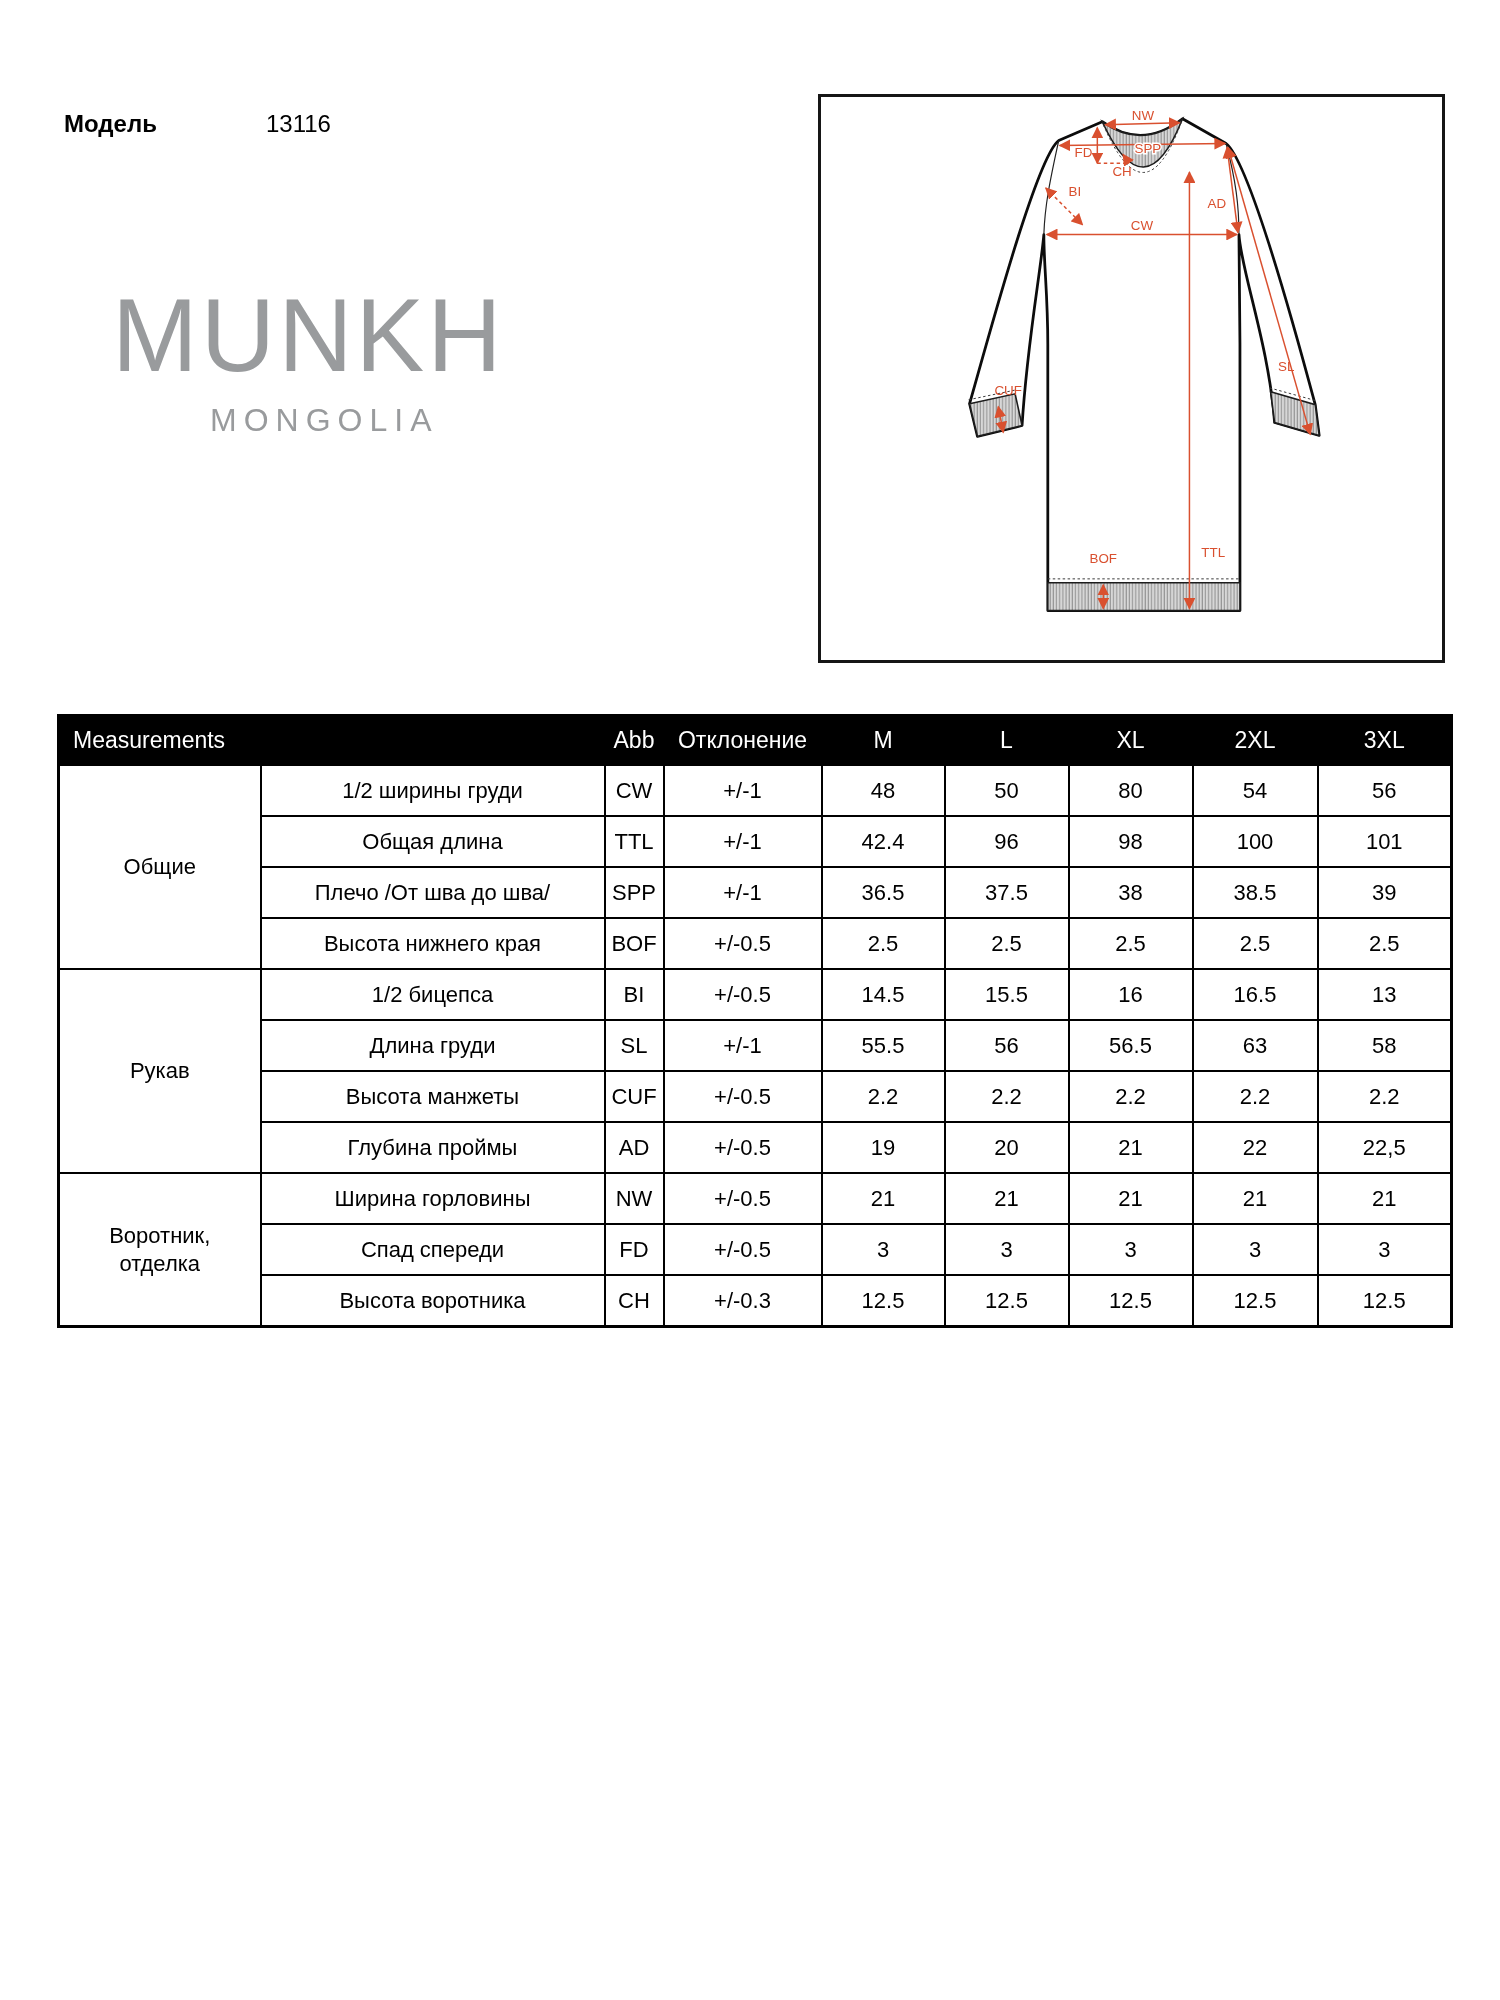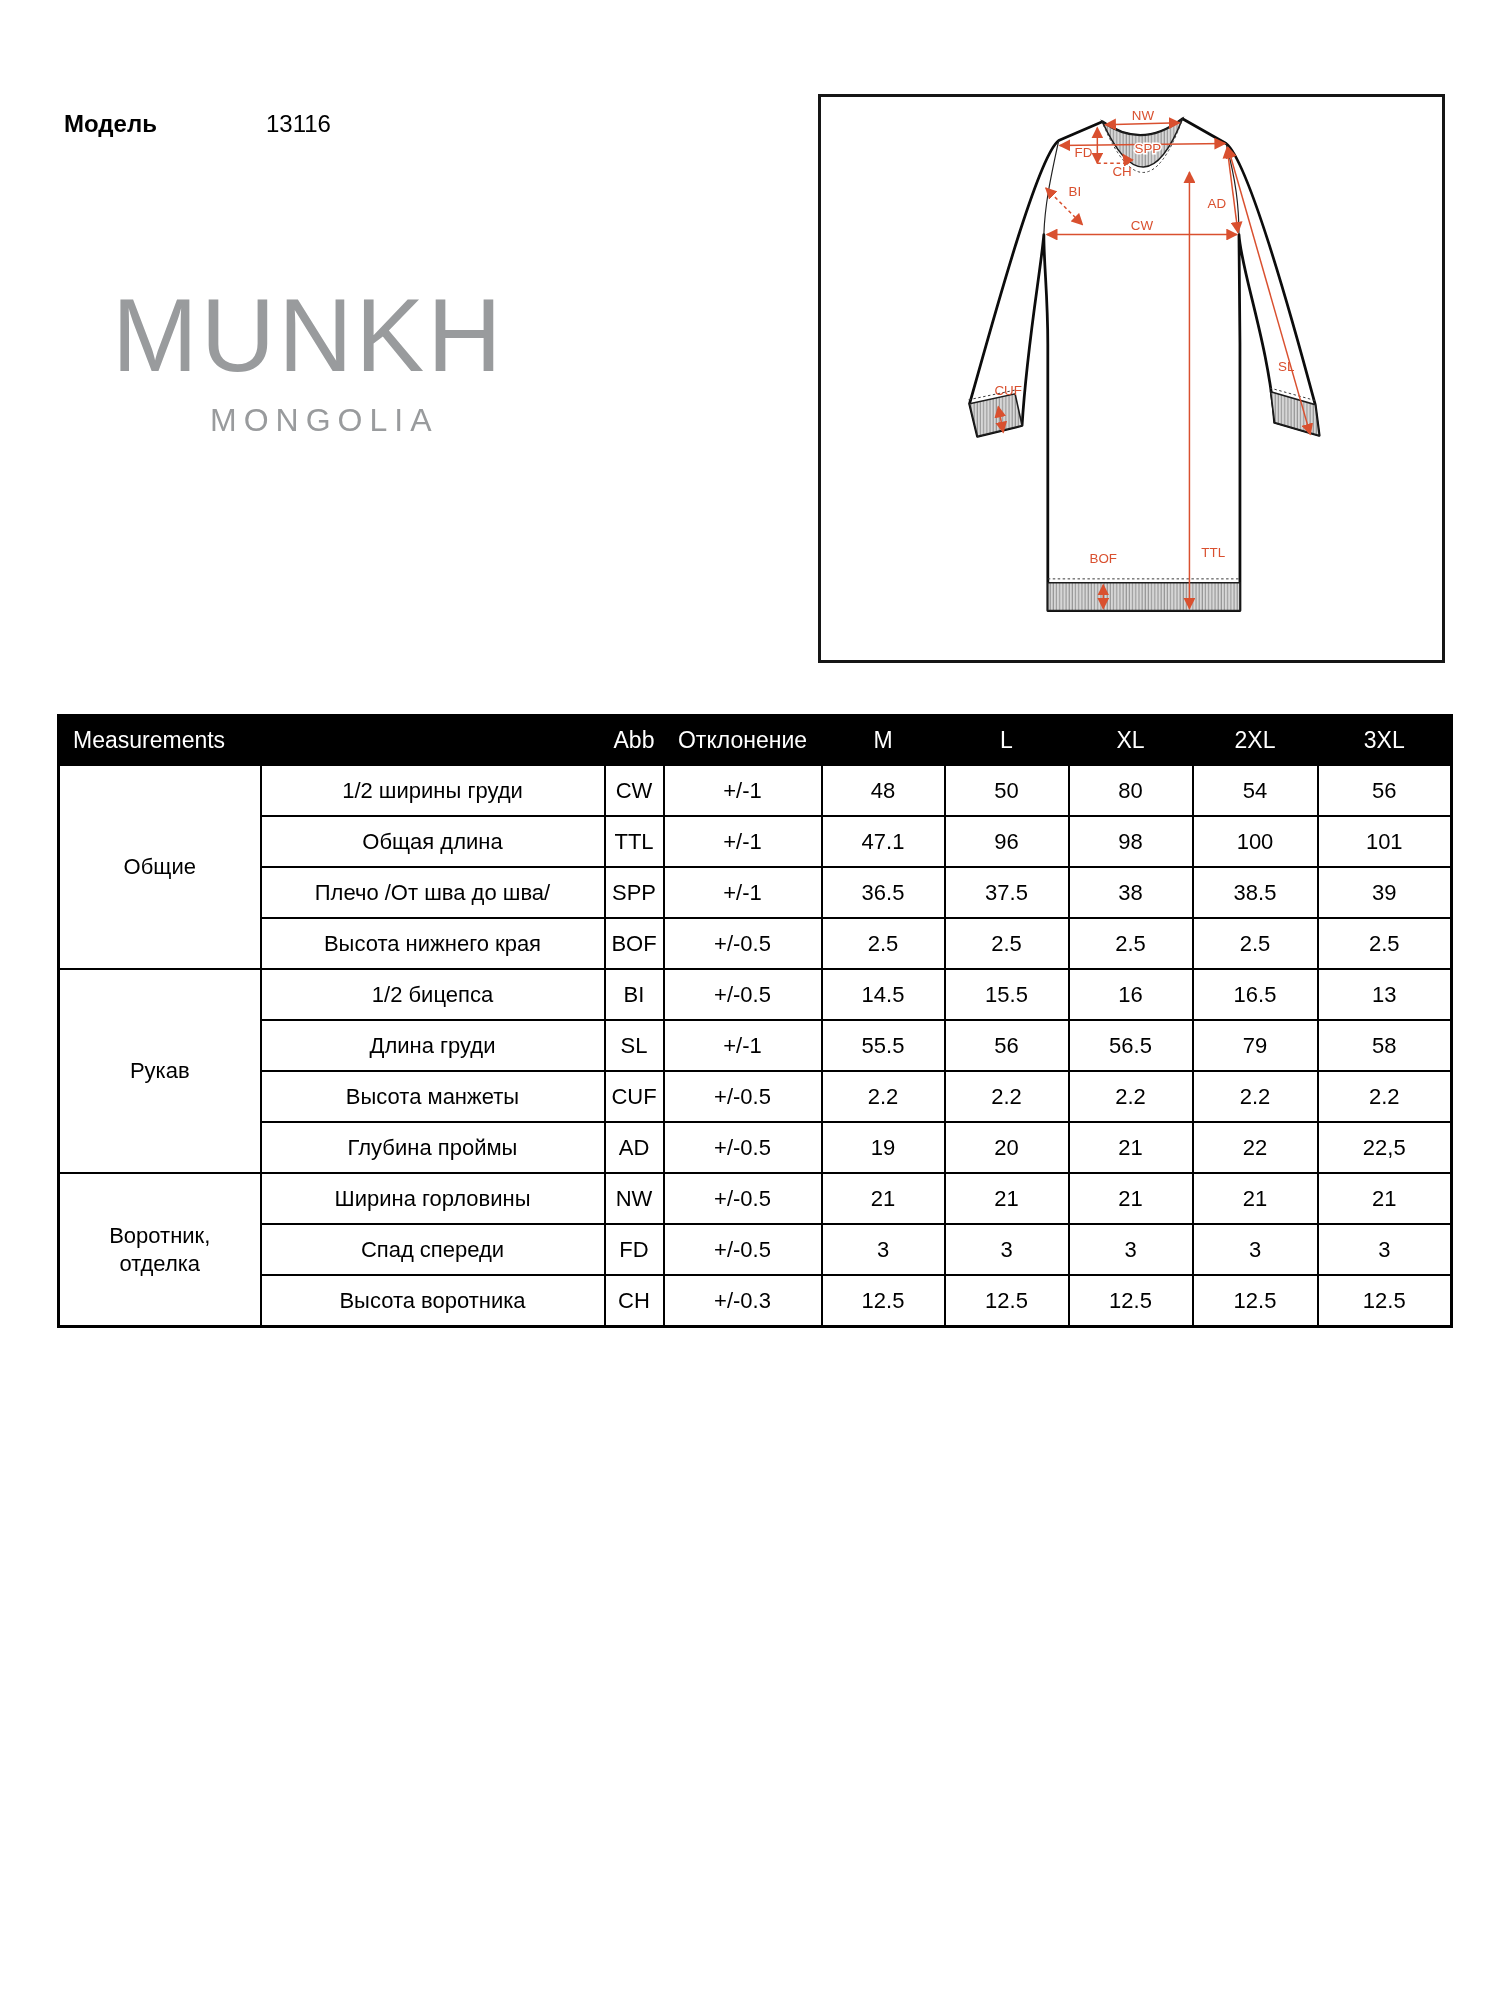--- a/index.html
+++ b/index.html
@@ -179,21 +179,21 @@
         <td class="val">48</td>
         <td class="val">50</td>
         <td class="val">80</td>
         <td class="val">54</td>
         <td class="val">56</td>
       </tr>
       <tr>
         <td class="pname">Общая длина</td>
         <td class="abb">TTL</td>
         <td class="tol">+/-1</td>
-        <td class="val">47.1</td>
+        <td class="val">42.4</td>
         <td class="val">96</td>
         <td class="val">98</td>
         <td class="val">100</td>
         <td class="val">101</td>
       </tr>
       <tr>
         <td class="pname">Плечо /От шва до шва/</td>
         <td class="abb">SPP</td>
         <td class="tol">+/-1</td>
         <td class="val">36.5</td>
@@ -225,21 +225,21 @@
         <td class="val">16.5</td>
         <td class="val">13</td>
       </tr>
       <tr>
         <td class="pname">Длина груди</td>
         <td class="abb">SL</td>
         <td class="tol">+/-1</td>
         <td class="val">55.5</td>
         <td class="val">56</td>
         <td class="val">56.5</td>
-        <td class="val">79</td>
+        <td class="val">63</td>
         <td class="val">58</td>
       </tr>
       <tr>
         <td class="pname">Высота манжеты</td>
         <td class="abb">CUF</td>
         <td class="tol">+/-0.5</td>
         <td class="val">2.2</td>
         <td class="val">2.2</td>
         <td class="val">2.2</td>
         <td class="val">2.2</td>

